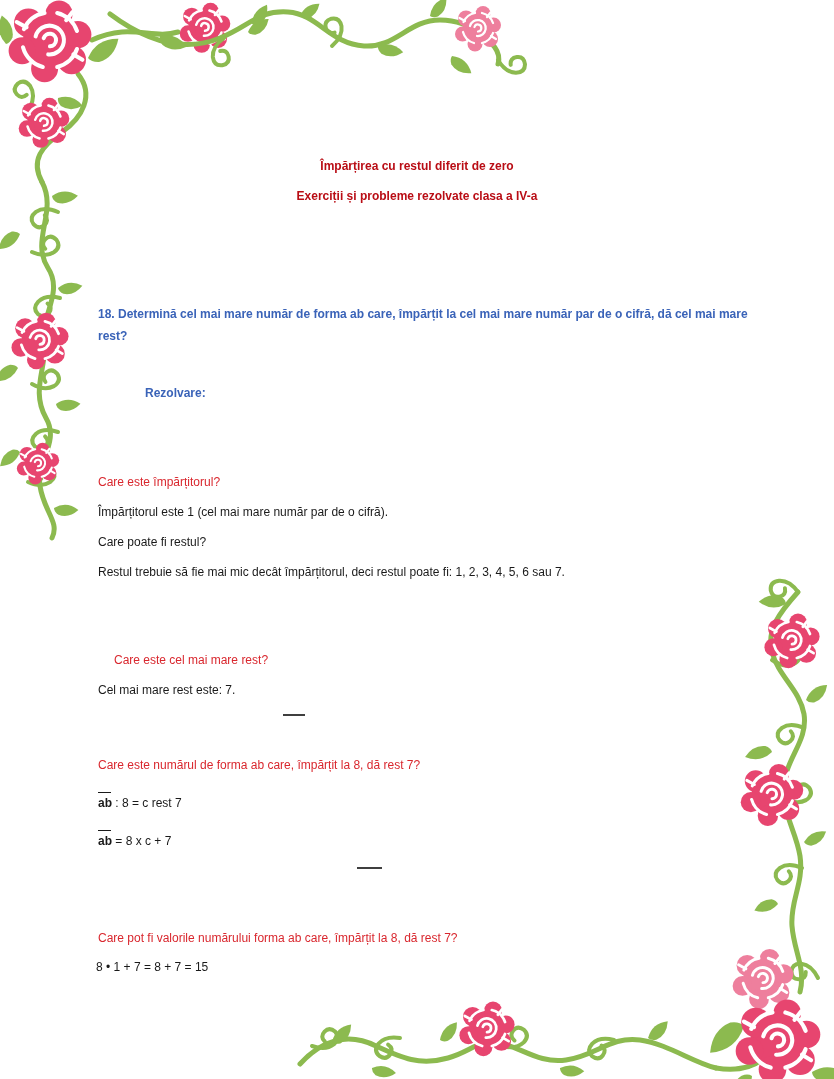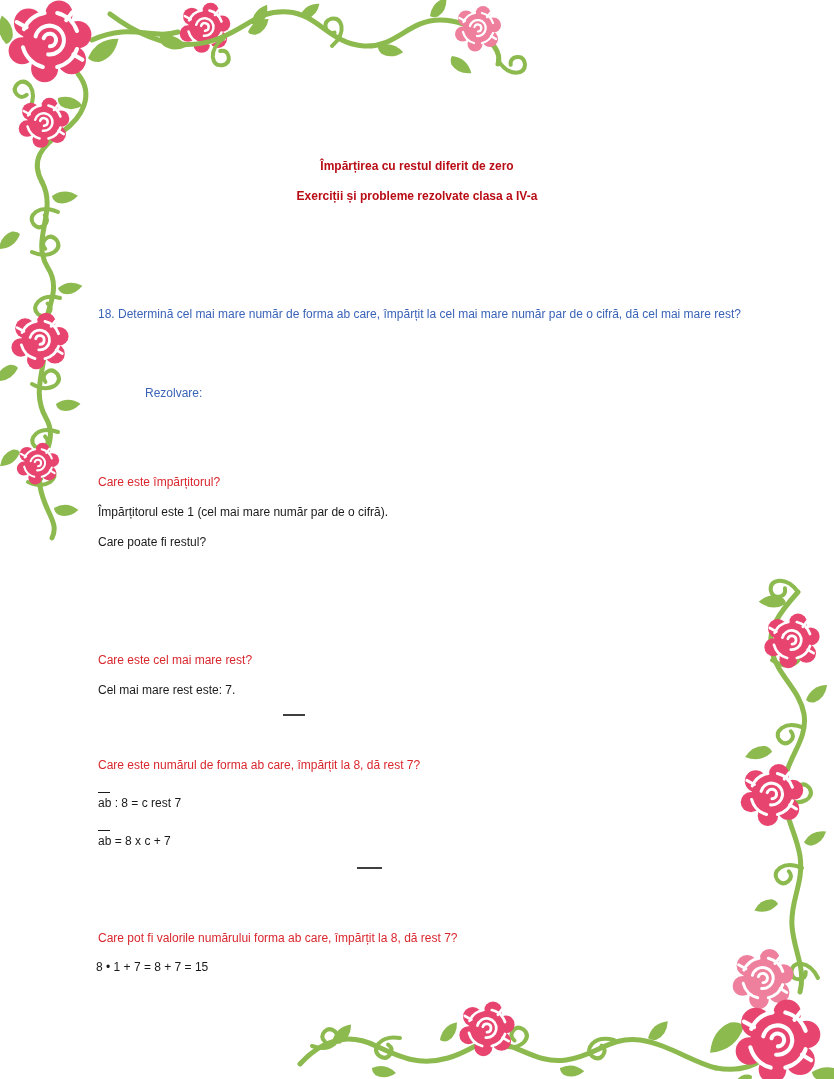--- a/index.html
+++ b/index.html
@@ -8,25 +8,25 @@
   }
   html,body{margin:0;padding:0;background:#fff;}
   .page{position:relative;width:834px;height:1079px;background:#fff;overflow:hidden;
         font-family:"Liberation Sans",sans-serif;color:var(--text_black);}
   .decor-svg{position:absolute;inset:0;width:834px;height:1079px;}
   .vine{fill:none;stroke:var(--vine_green);stroke-width:5;stroke-linecap:round;}
   .vine-thin{fill:none;stroke:var(--vine_green);stroke-width:4;stroke-linecap:round;}
   .leafF{fill:var(--vine_green);}
   .t{position:absolute;font-size:12px;line-height:19px;white-space:nowrap;}
   .title{left:0;right:0;text-align:center;font-weight:bold;color:var(--title_red);white-space:nowrap;}
-  .blue{color:var(--blue);font-weight:normal;}
+  .blue{color:var(--blue);font-weight:bold;}
   .red{color:var(--question_red);text-align:right;}
   .blk{color:var(--text_black);}
   .statement{left:98px;top:304px;width:656px;white-space:normal;line-height:21.5px;}
-  .ovl{position:relative;display:inline-block;}
+  .ovl{position:relative;display:inline-block;font-weight:bold;}
   .ovl::before{content:"";position:absolute;top:-2px;left:0;right:1px;border-top:1.6px solid var(--text_black);}
   .dash{position:absolute;height:2px;background:var(--dash_gray);}
 </style>
 </head>
 <body>
 
 <div class="page">
 
   <svg class="decor-svg" viewBox="0 0 834 1079" aria-hidden="true">
     <defs>
@@ -144,22 +144,23 @@
 
   <div class="t title" style="top:157px">Împărțirea cu restul diferit de zero</div>
   <div class="t title" style="top:187px">Exerciții și probleme rezolvate clasa a IV-a</div>
 
   <div class="t blue statement">18. Determină cel mai mare număr de forma ab care, împărțit la cel mai mare număr par de o cifră, dă cel mai mare rest?</div>
   <div class="t blue" style="left:145px;top:384px">Rezolvare:</div>
 
   <div class="t red" style="left:98px;top:473px">Care este împărțitorul?</div>
   <div class="t blk" style="left:98px;top:503px">Împărțitorul este 1 (cel mai mare număr par de o cifră).</div>
   <div class="t blk" style="left:98px;top:533px">Care poate fi restul?</div>
+  <div class="t blk" style="left:98px;top:563px">Restul trebuie să fie mai mic decât împărțitorul, deci restul poate fi: 1, 2, 3, 4, 5, 6 sau 7.</div>
 
-  <div class="t red" style="left:98px;top:651px">Care este cel mai mare rest?</div>
+  <div class="t red" style="left:114px;top:651px">Care este cel mai mare rest?</div>
   <div class="t blk" style="left:98px;top:681px">Cel mai mare rest este: 7.</div>
 
   <div class="dash" style="left:283px;top:714px;width:22px"></div>
 
   <div class="t red" style="left:98px;top:756px">Care este numărul de forma ab care, împărțit la 8, dă rest 7?</div>
   <div class="t blk" style="left:98px;top:794px"><span class="ovl">ab</span><span> : 8 = c rest 7</span></div>
   <div class="t blk" style="left:98px;top:832px"><span class="ovl">ab</span><span> = 8 x c + 7</span></div>
 
   <div class="dash" style="left:357px;top:867px;width:25px"></div>
 

